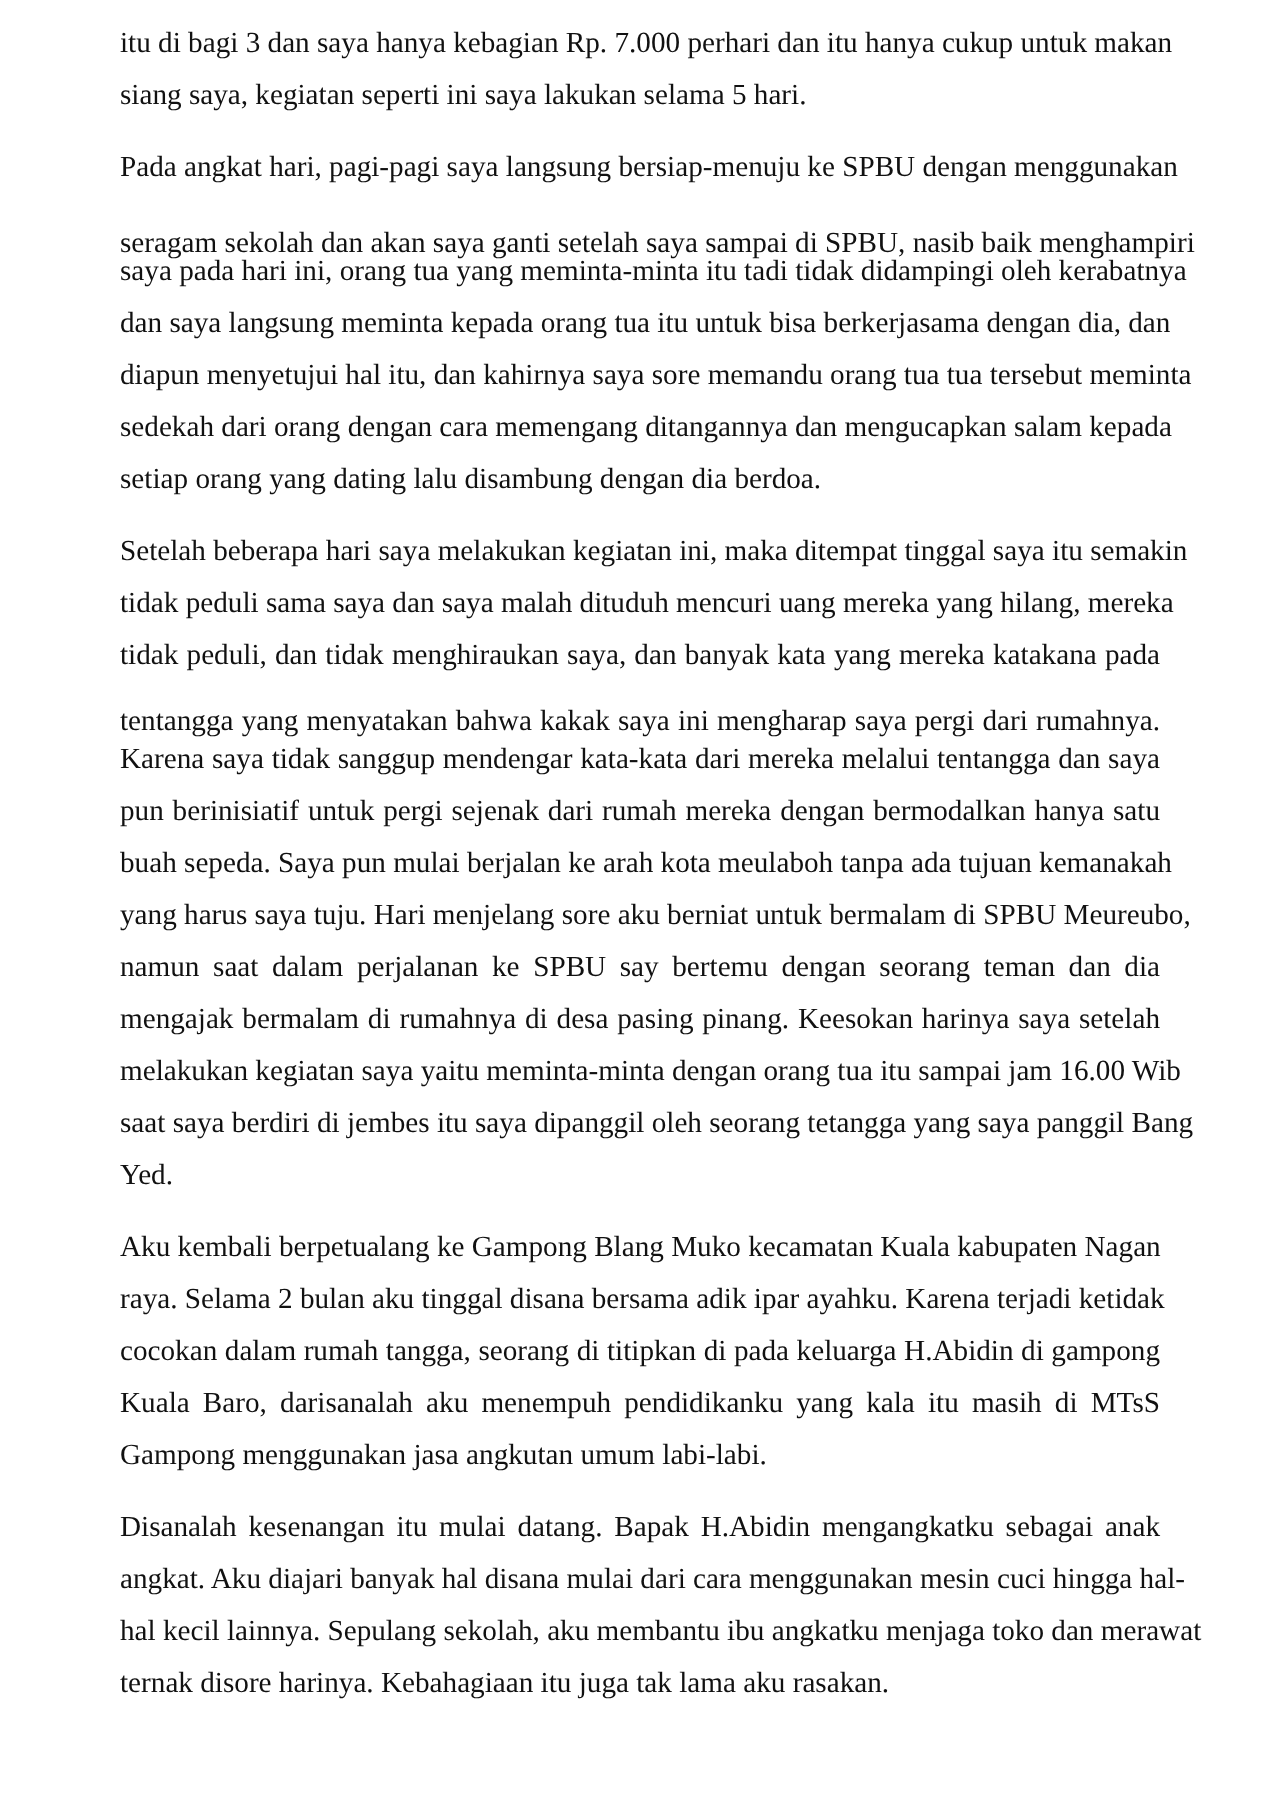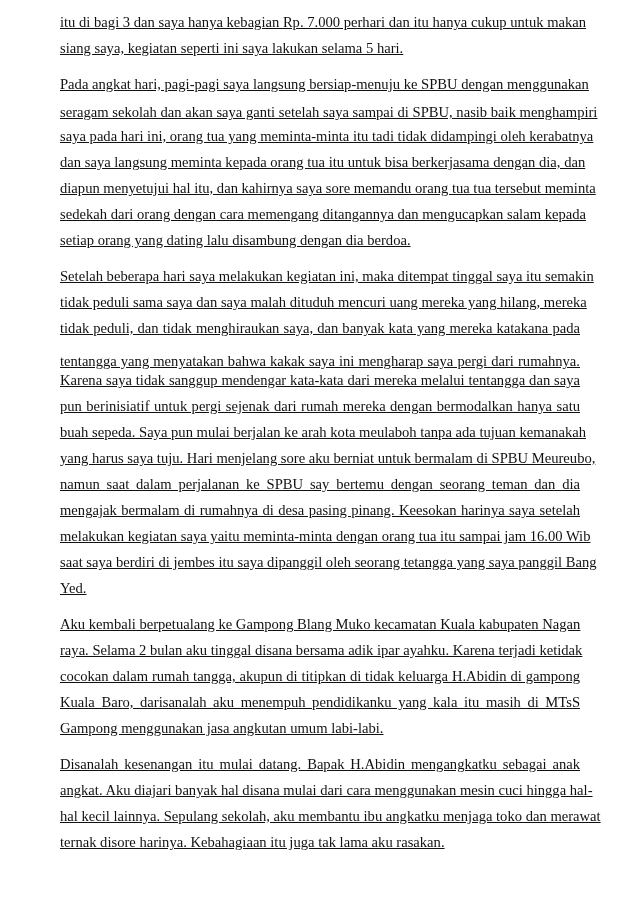--- a/index.html
+++ b/index.html
@@ -9,37 +9,36 @@
       position: absolute;
       left: 60px;
       width: 520px;
       font-family: "Liberation Serif", serif;
       font-size: 14.6px;
       line-height: 18px;
       color: #111;
       white-space: nowrap;
       text-align: justify;
       text-align-last: justify;
-      text-decoration: underline;
     }
     .line.last { text-align-last: left; }
   </style>
 </head>
 <body>
 
 <div class="page">
 
   <div>
     <div class="line" style="top:13px">itu di bagi 3 dan saya hanya kebagian Rp. 7.000 perhari dan itu hanya cukup untuk makan</div>
     <div class="line last" style="top:39px">siang saya, kegiatan seperti ini saya lakukan selama 5 hari.</div>
   </div>
 
   <div>
     <div class="line" style="top:75px">Pada angkat hari, pagi-pagi saya langsung bersiap-menuju ke SPBU dengan menggunakan</div>
-    <div class="line" style="top:103px">seragam sekolah dan akan saya ganti setelah saya sampai di SPBU, nasib baik menghampiri</div>
+    <div class="line" style="top:113px">seragam sekolah dan akan saya ganti setelah saya sampai di SPBU, nasib baik menghampiri</div>
     <div class="line" style="top:127px">saya pada hari ini, orang tua yang meminta-minta itu tadi tidak didampingi oleh kerabatnya</div>
     <div class="line" style="top:153px">dan saya langsung meminta kepada orang tua itu untuk bisa berkerjasama dengan dia, dan</div>
     <div class="line" style="top:179px">diapun menyetujui hal itu, dan kahirnya saya sore memandu orang tua tua tersebut meminta</div>
     <div class="line" style="top:205px">sedekah dari orang dengan cara memengang ditangannya dan mengucapkan salam kepada</div>
     <div class="line last" style="top:231px">setiap orang yang dating lalu disambung dengan dia berdoa.</div>
   </div>
 
   <div>
     <div class="line" style="top:267px">Setelah beberapa hari saya melakukan kegiatan ini, maka ditempat tinggal saya itu semakin</div>
     <div class="line" style="top:293px">tidak peduli sama saya dan saya malah dituduh mencuri uang mereka yang hilang, mereka</div>
@@ -52,21 +51,21 @@
     <div class="line" style="top:475px">namun saat dalam perjalanan ke SPBU say bertemu dengan seorang teman dan dia</div>
     <div class="line" style="top:501px">mengajak bermalam di rumahnya di desa pasing pinang. Keesokan harinya saya setelah</div>
     <div class="line" style="top:527px">melakukan kegiatan saya yaitu meminta-minta dengan orang tua itu sampai jam 16.00 Wib</div>
     <div class="line" style="top:553px">saat saya berdiri di jembes itu saya dipanggil oleh seorang tetangga yang saya panggil Bang</div>
     <div class="line last" style="top:579px">Yed.</div>
   </div>
 
   <div>
     <div class="line" style="top:615px">Aku kembali berpetualang ke Gampong Blang Muko kecamatan Kuala kabupaten Nagan</div>
     <div class="line" style="top:641px">raya. Selama 2 bulan aku tinggal disana bersama adik ipar ayahku. Karena terjadi ketidak</div>
-    <div class="line" style="top:667px">cocokan dalam rumah tangga, akupun di titipkan di tidak keluarga H.Abidin di gampong</div>
+    <div class="line" style="top:667px">cocokan dalam rumah tangga, seorang di titipkan di pada keluarga H.Abidin di gampong</div>
     <div class="line" style="top:693px">Kuala Baro, darisanalah aku menempuh pendidikanku yang kala itu masih di MTsS</div>
     <div class="line last" style="top:719px">Gampong menggunakan jasa angkutan umum labi-labi.</div>
   </div>
 
   <div>
     <div class="line" style="top:755px">Disanalah kesenangan itu mulai datang. Bapak H.Abidin mengangkatku sebagai anak</div>
     <div class="line" style="top:781px">angkat. Aku diajari banyak hal disana mulai dari cara menggunakan mesin cuci hingga hal-</div>
     <div class="line" style="top:807px">hal kecil lainnya. Sepulang sekolah, aku membantu ibu angkatku menjaga toko dan merawat</div>
     <div class="line last" style="top:833px">ternak disore harinya. Kebahagiaan itu juga tak lama aku rasakan.</div>
   </div>

